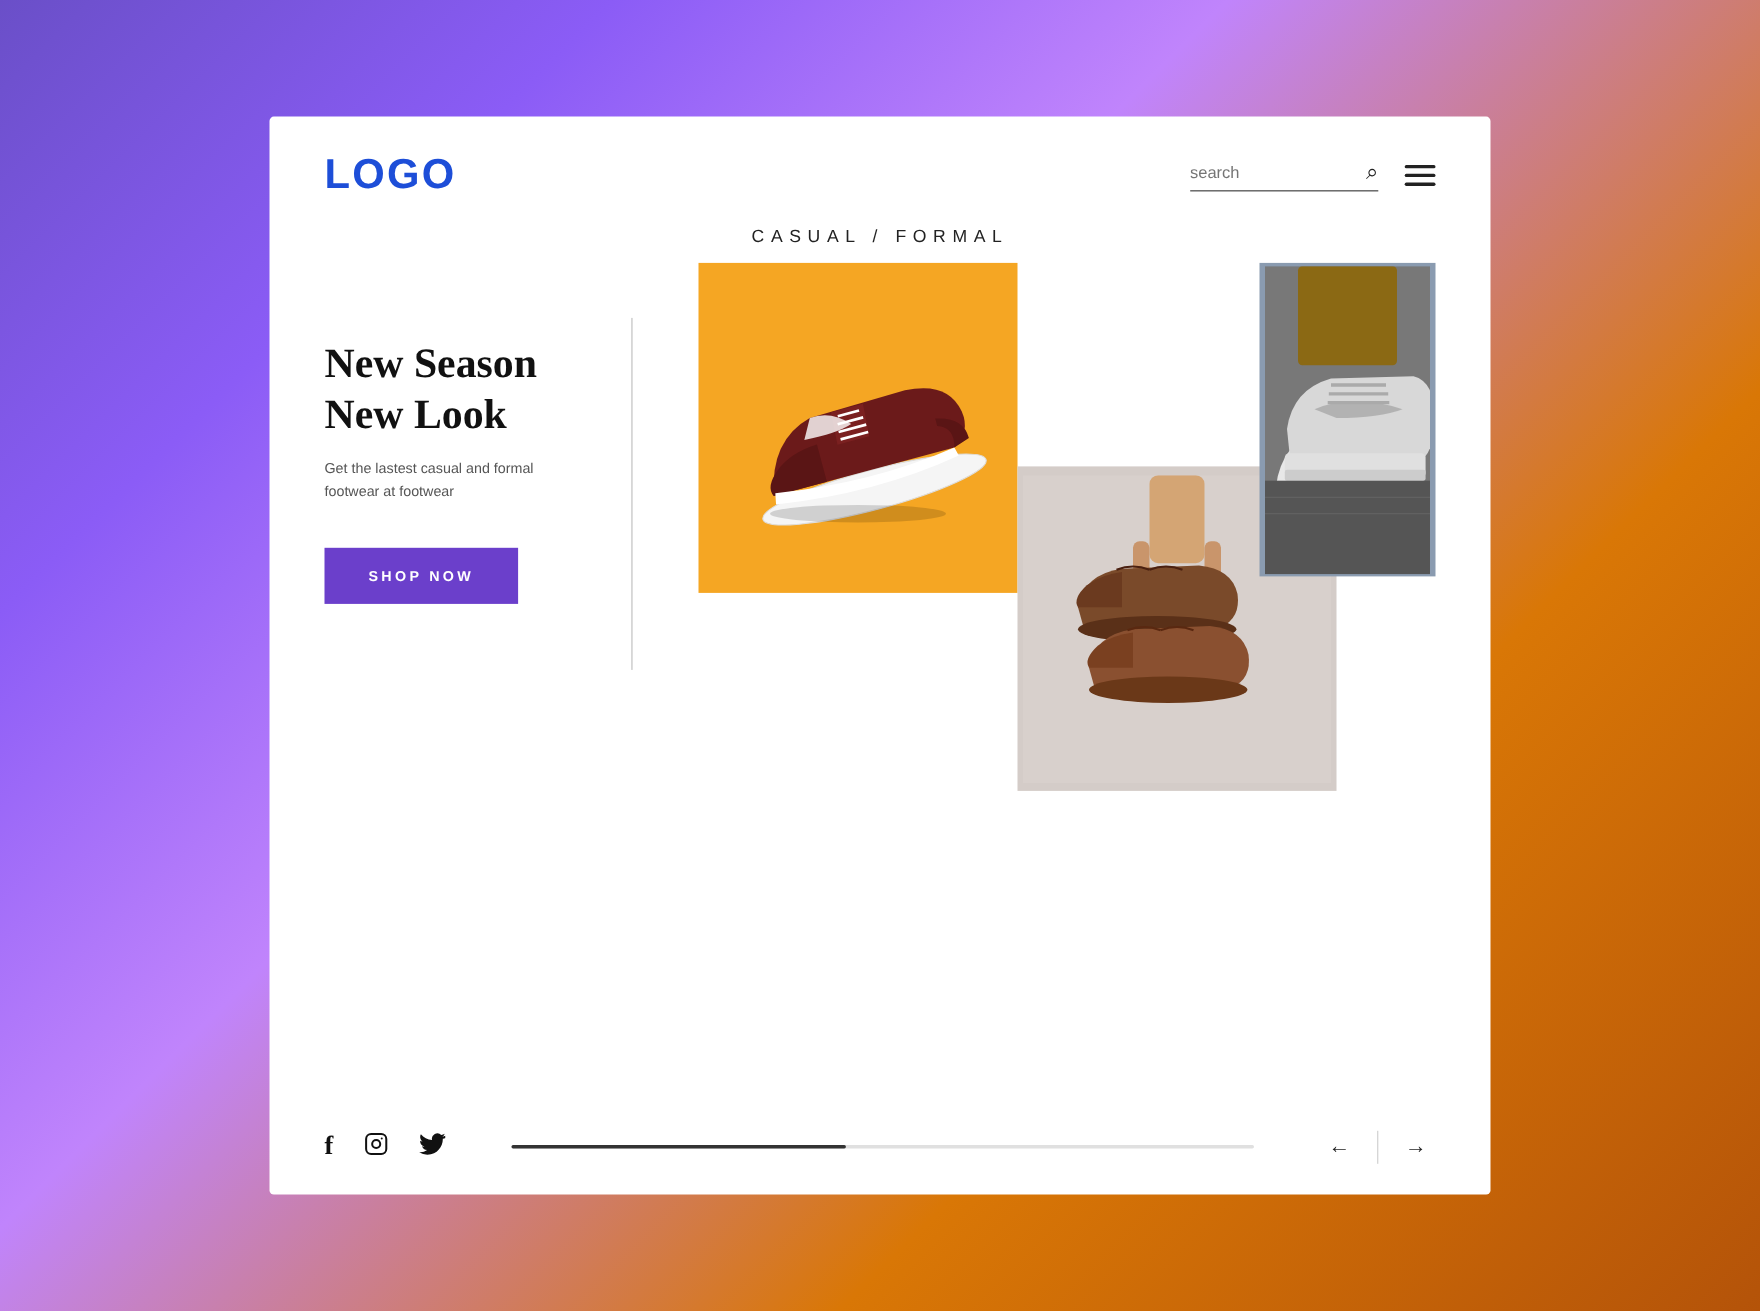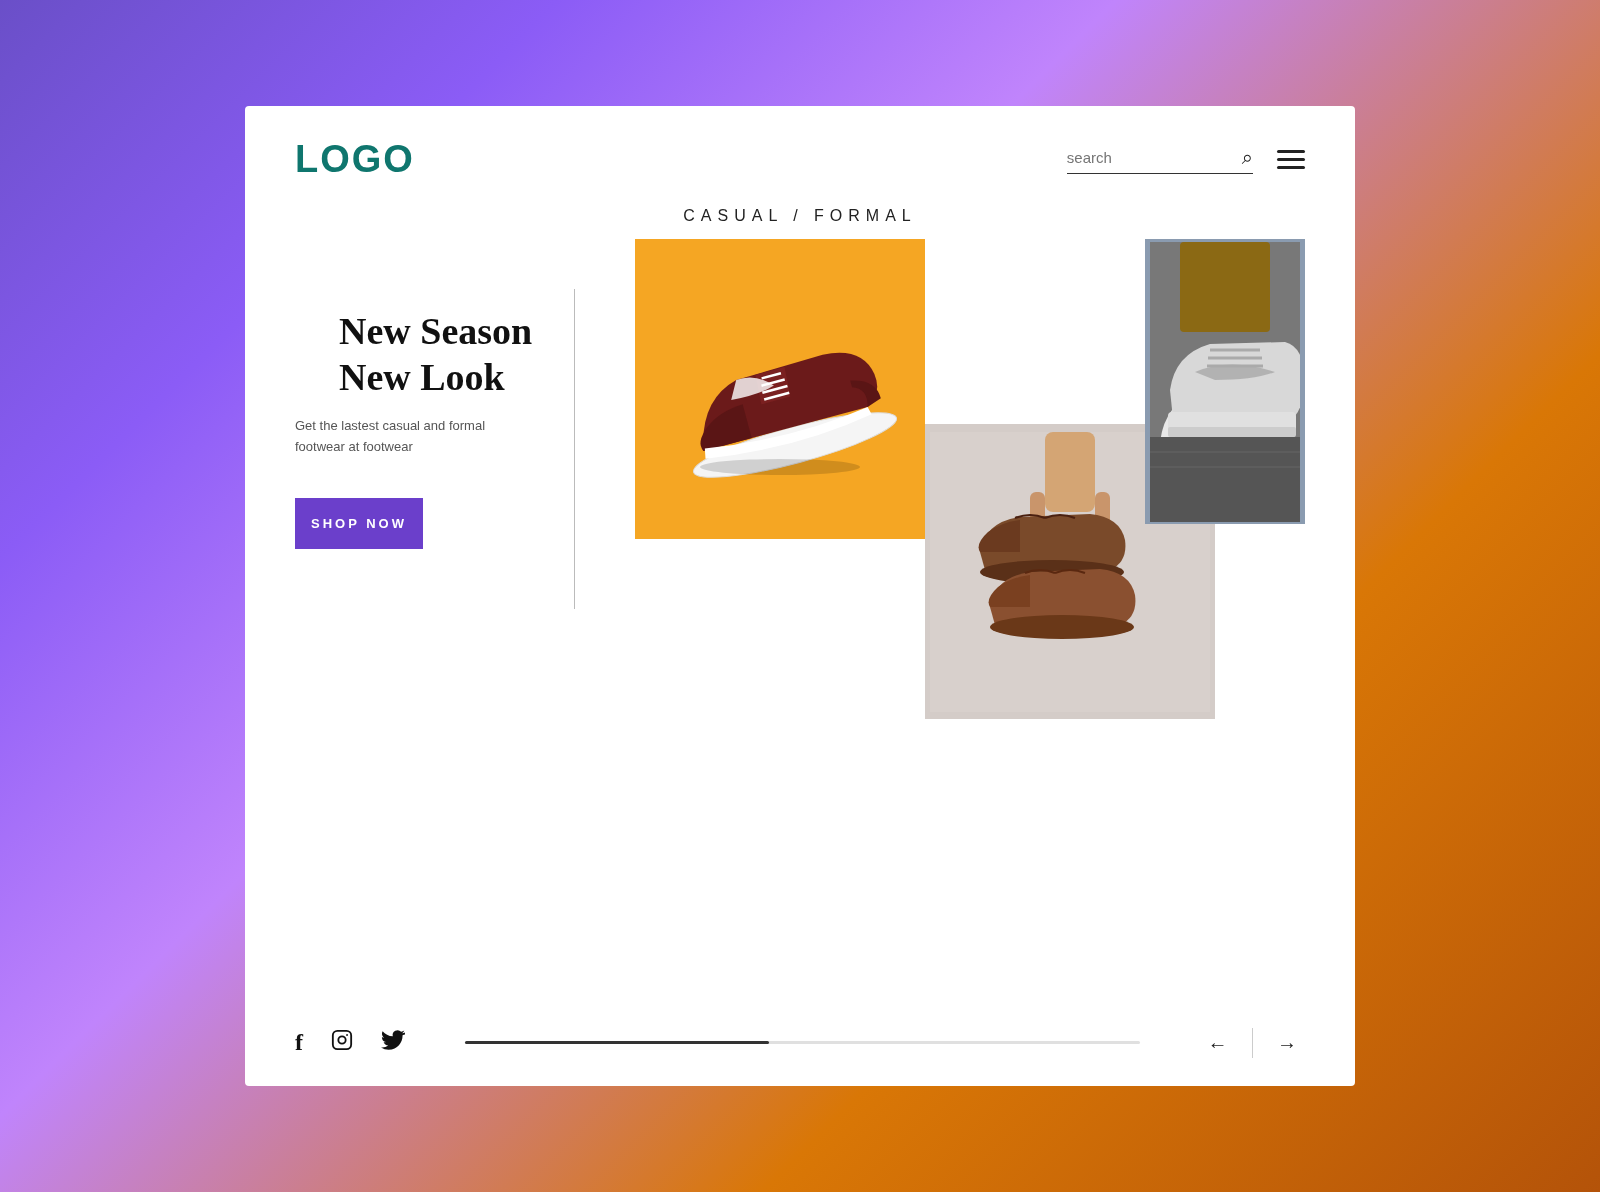--- a/index.html
+++ b/index.html
@@ -32,36 +32,36 @@
       align-items: center;
       justify-content: space-between;
       padding: 32px 50px 16px 50px;
       flex-shrink: 0;
     }
 
     .logo {
       font-family: Arial, sans-serif;
       font-size: 38px;
       font-weight: 900;
-      color: #0f766e;
+      color: #1d4ed8;
       letter-spacing: 2px;
     }
 
     .header-right {
       display: flex;
       align-items: center;
       gap: 24px;
     }
 
     .search-wrapper {
       display: flex;
       align-items: center;
       border-bottom: 1.5px solid #333;
       padding-bottom: 4px;
-      gap: 15px;
+      gap: 0;
     }
 
     .search-input {
       border: none;
       outline: none;
       font-size: 15px;
       color: #999;
       width: 160px;
       background: transparent;
       font-family: Arial, sans-serif;
@@ -120,21 +120,20 @@
       position: relative;
     }
 
     .hero-title {
       font-family: Georgia, serif;
       font-size: 38px;
       font-weight: 700;
       color: #111;
       line-height: 1.2;
       margin-bottom: 16px;
-      margin-left: 44px;
     }
 
     .hero-divider {
       position: absolute;
       right: 0;
       top: 40px;
       width: 1.5px;
       height: 320px;
       background: #bbb;
     }
@@ -145,21 +144,21 @@
       color: #555;
       line-height: 1.6;
       margin-bottom: 40px;
       max-width: 200px;
     }
 
     .shop-now-btn {
       background: #6b3fcb;
       color: #fff;
       border: none;
-      padding: 18px 16px;
+      padding: 18px 40px;
       font-size: 13px;
       font-weight: 700;
       letter-spacing: 3px;
       cursor: pointer;
       font-family: Arial, sans-serif;
     }
 
     
     .images-area {
       flex: 1;

